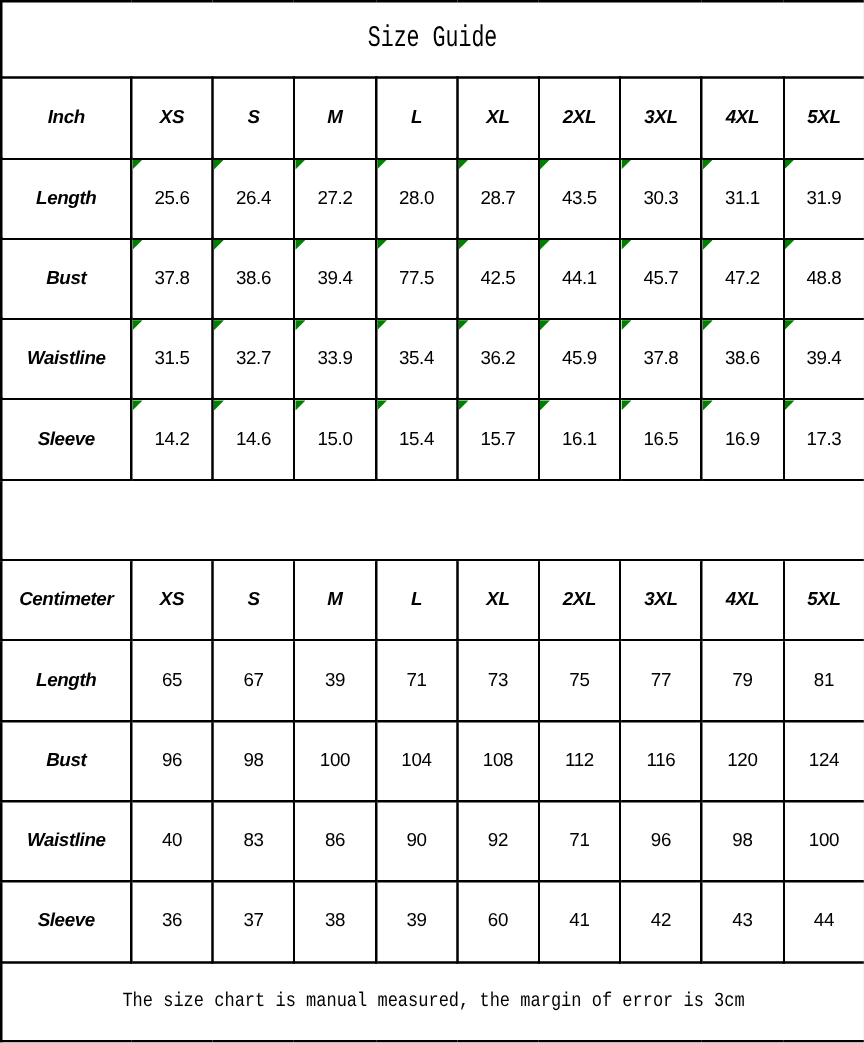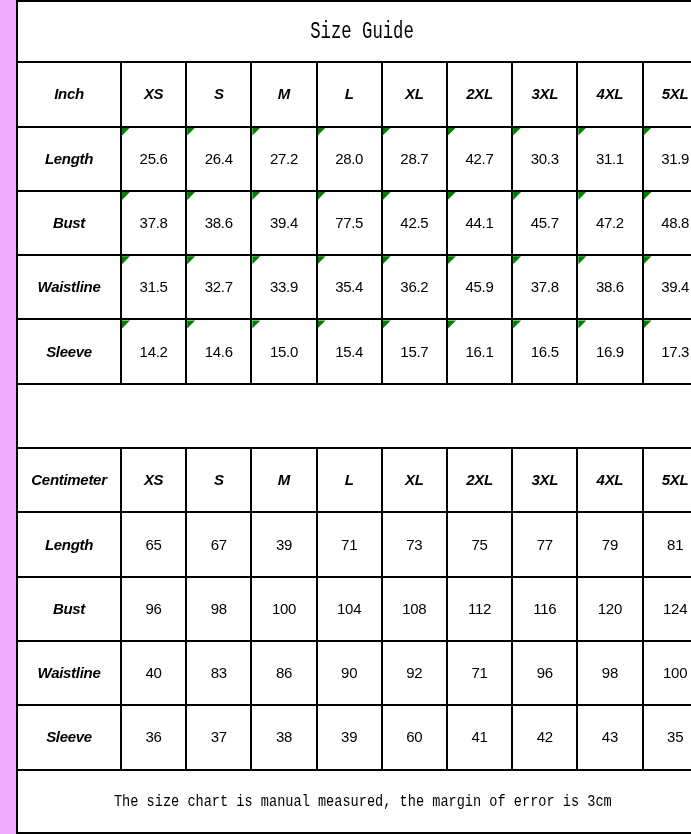--- a/index.html
+++ b/index.html
@@ -3,24 +3,23 @@
 <meta charset="utf-8">
 <style>
   html, body {
     margin: 0;
     padding: 0;
     background: #ffffff;
   }
   .sheet {
     width: 691px;
     height: 834px;
-    background: #f0abfc;
+    background: #eab308;
     box-sizing: border-box;
     overflow: hidden;
-    padding-left: 16px;
   }
   table.size-guide {
     width: 691px;
     height: 834px;
     border-collapse: collapse;
     table-layout: fixed;
     background: #ffffff;
   }
   table.size-guide td, table.size-guide th {
     border: 2px solid #000000;
@@ -119,21 +118,21 @@
           <th><span class="size-label">4XL</span></th>
           <th><span class="size-label">5XL</span></th>
         </tr>
         <tr class="data-row">
           <th><span class="row-label">Length</span></th>
           <td><span class="cell-flag" style="background: rgb(0, 128, 0);"></span><span class="value-text">25.6</span></td>
           <td><span class="cell-flag" style="background: rgb(0, 128, 0);"></span><span class="value-text">26.4</span></td>
           <td><span class="cell-flag" style="background: rgb(0, 128, 0);"></span><span class="value-text">27.2</span></td>
           <td><span class="cell-flag" style="background: rgb(0, 128, 0);"></span><span class="value-text">28.0</span></td>
           <td><span class="cell-flag" style="background: rgb(0, 128, 0);"></span><span class="value-text">28.7</span></td>
-          <td><span class="cell-flag" style="background: rgb(0, 128, 0);"></span><span class="value-text">42.7</span></td>
+          <td><span class="cell-flag" style="background: rgb(0, 128, 0);"></span><span class="value-text">43.5</span></td>
           <td><span class="cell-flag" style="background: rgb(0, 128, 0);"></span><span class="value-text">30.3</span></td>
           <td><span class="cell-flag" style="background: rgb(0, 128, 0);"></span><span class="value-text">31.1</span></td>
           <td><span class="cell-flag" style="background: rgb(0, 128, 0);"></span><span class="value-text">31.9</span></td>
         </tr>
         <tr class="data-row">
           <th><span class="row-label">Bust</span></th>
           <td><span class="cell-flag" style="background: rgb(0, 128, 0);"></span><span class="value-text">37.8</span></td>
           <td><span class="cell-flag" style="background: rgb(0, 128, 0);"></span><span class="value-text">38.6</span></td>
           <td><span class="cell-flag" style="background: rgb(0, 128, 0);"></span><span class="value-text">39.4</span></td>
           <td><span class="cell-flag" style="background: rgb(0, 128, 0);"></span><span class="value-text">77.5</span></td>
@@ -221,21 +220,21 @@
         <tr class="data-row">
           <th><span class="row-label">Sleeve</span></th>
           <td><span class="value-text">36</span></td>
           <td><span class="value-text">37</span></td>
           <td><span class="value-text">38</span></td>
           <td><span class="value-text">39</span></td>
           <td><span class="value-text">60</span></td>
           <td><span class="value-text">41</span></td>
           <td><span class="value-text">42</span></td>
           <td><span class="value-text">43</span></td>
-          <td><span class="value-text">35</span></td>
+          <td><span class="value-text">44</span></td>
         </tr>
         <tr class="footer-row" id="footer-row">
         <td colspan="10">
           <span class="footer-text">The size chart is manual measured, the margin of error is 3cm</span>
         </td>
       </tr>
     </tbody>
   </table>
 </div>
 

